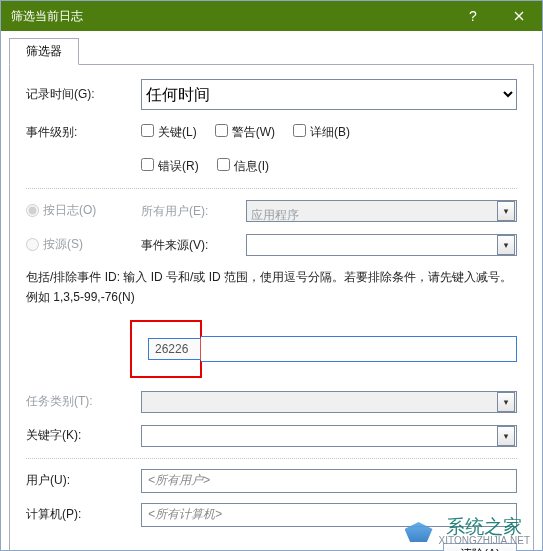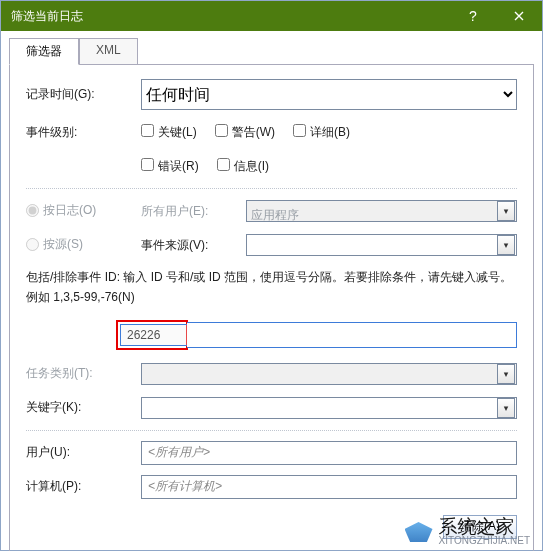--- a/index.html
+++ b/index.html
@@ -25,26 +25,26 @@
   .hr { border-top: 1px dotted #c0c6d0; margin: 8px 0 10px 0; }
   .radio { display: inline-flex; align-items: center; gap: 4px; }
   .radio input { margin: 0; }
   .droptxt { width: 100%; height: 22px; display: flex; align-items: center; border: 1px solid #7a8aa0; background: #fff; position: relative; }
   .droptxt.disabled { background: #f0f0f0; color: #9aa0a7; }
   .droptxt-val { flex: 1; padding: 0 4px; white-space: nowrap; overflow: hidden; margin-top: 8px; }
   .dd-btn { width: 18px; height: 20px; margin-right: 1px; border: 1px solid #7a8aa0; background: linear-gradient(#fefefe,#e6e6e6); display: flex; align-items: center; justify-content: center; font-size: 9px; color: #333; }
   .help-text { line-height: 1.7; margin: 6px 0 12px 0; }
   .input-line { width: 100%; height: 24px; font-size: 12px; padding: 2px 6px; border: 1px solid #7a8aa0; }
   .input-line.italic { font-style: italic; color: #888; }
-  .highlight-box { border: 2px solid #e60000; padding: 2px; display: inline-block; width: 72px; margin-left: 0px; }
+  .highlight-box { border: 2px solid #e60000; padding: 16px; display: inline-block; width: 72px; margin-left: 14px; }
   .btn { min-width: 74px; height: 24px; font-size: 12px; border: 1px solid #8fa6c7; background: linear-gradient(#fefefe,#e4ecf7); padding: 0 10px; cursor: pointer; }
   .btn-row { display: flex; justify-content: flex-end; gap: 8px; padding: 6px 14px; }
   .watermark { position: absolute; right: 12px; bottom: 4px; display: flex; align-items: center; gap: 6px; opacity: 0.9; pointer-events: none; }
   .wm-icon { width: 28px; height: 20px; background: linear-gradient(180deg,#58a8e8,#2c77c2); clip-path: polygon(50% 0, 100% 35%, 80% 100%, 20% 100%, 0 35%); }
-  .wm-text { font-family: "KaiTi","STKaiti",serif; font-size: 19px; color: #000000; line-height: 0.9; }
+  .wm-text { font-family: "KaiTi","STKaiti",serif; font-size: 19px; color: #0f766e; line-height: 0.9; text-align: center; }
   .wm-sub { font-size: 10px; color: #7a8290; font-family: Tahoma, sans-serif; }
   .field-col { flex: 1; display:flex; }
   .indent-row { padding-left: 90px; margin-bottom: 12px; }
 </style>
 </head>
 <body>
 
 <div class="window">
 
   <div class="titlebar">
@@ -54,21 +54,20 @@
       <div class="title-btn close">
         <svg width="10" height="10" viewBox="0 0 10 10">
             <path d="M1 1 L9 9 M9 1 L1 9" stroke="#fff" stroke-width="1.4"></path>
           </svg>
       </div>
     </div>
   </div>
 
   <div class="tabs">
     <div class="tab">筛选器</div>
-    <div class="tab inactive">XML</div>
   </div>
 
   <div class="tab-content">
 
     <div class="row">
       <div class="label-col">记录时间(G):</div>
       <div class="ctrl-col">
         <select class="combo">
           <option>任何时间</option>
         </select>

